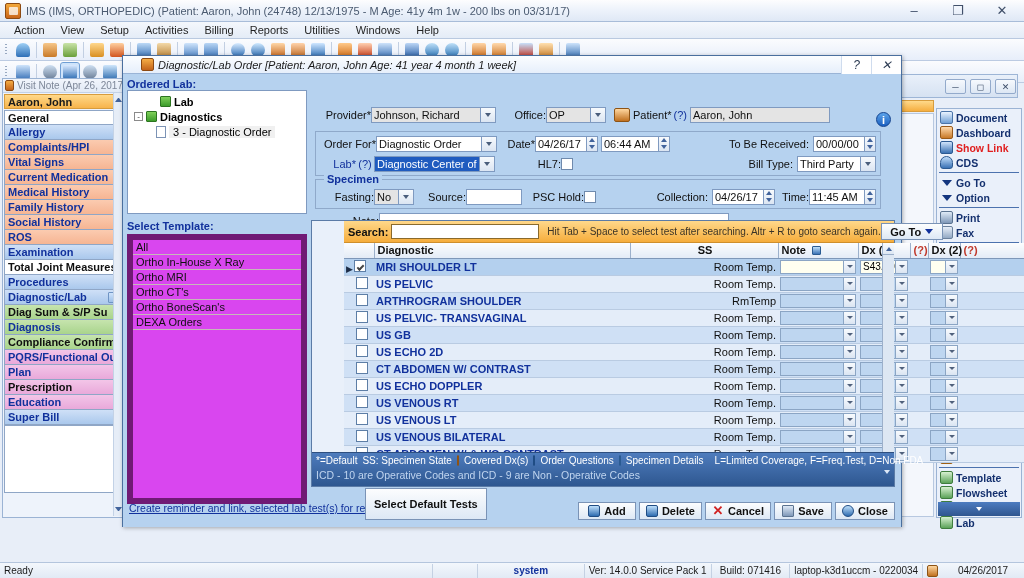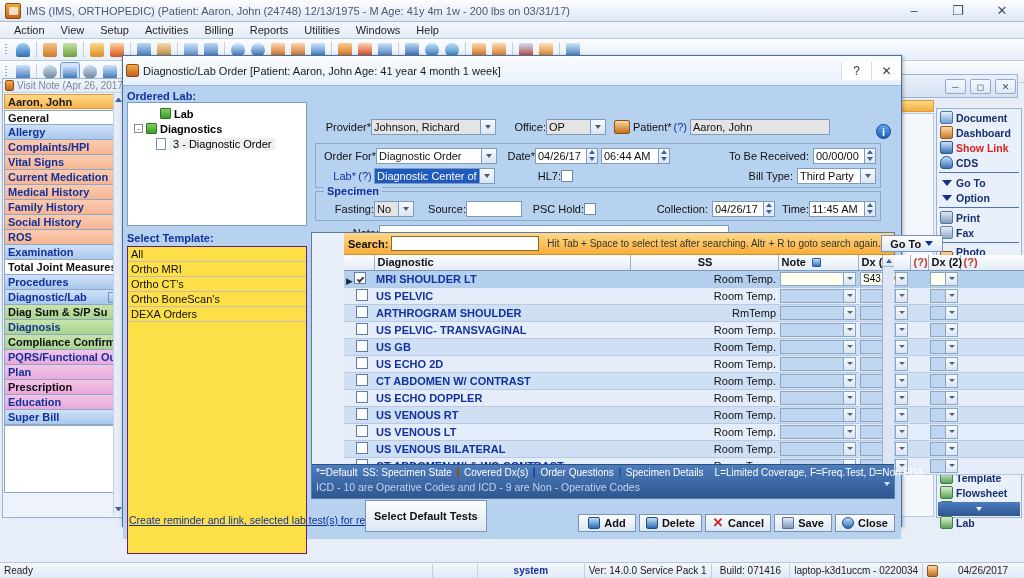--- a/index.html
+++ b/index.html
@@ -101,22 +101,22 @@
      border:1px solid #93aacb;display:flex;align-items:center;justify-content:center;
      font-size:9px;color:#3c4d68;border-radius:2px;}
   .mdi-orange{position:absolute;left:128px;top:100px;width:806px;height:12px;
      background:linear-gradient(#ffd98a,#f5ae40);border:1px solid #d79c3d;}
   .mdi-white{position:absolute;left:128px;top:113px;width:806px;height:404px;background:#f4f7fc;
      border:1px solid #b7c8e0;}
 
   
   .dlg{ position:absolute;left:122px;top:55px;width:780px;height:472px;
         background:#b6d2ef; border:1px solid #4a6f9e; box-shadow:1px 1px 4px rgba(0,0,0,.30); }
-  .dlg-title{ height:30px;background:linear-gradient(to bottom,#fbfdff,#e6effb);
-     border-bottom:1px solid #9ab4d6;display:flex;align-items:center;padding-left:3px;}
+  .dlg-title{ height:18px;background:linear-gradient(to bottom,#fbfdff,#e6effb);
+     border-bottom:1px solid #9ab4d6;display:flex;align-items:center;padding-left:18px;font-style:italic;}
   .dlg-title .dic{width:13px;height:13px;background:linear-gradient(#f5ad45,#c4631b);
      border:1px solid #8d4a12;border-radius:2px;margin-right:4px;}
   .dlg-title .dt{font-size:11px;color:#1a1a1a;white-space:nowrap;}
   .dlg-btns{margin-left:auto;display:flex;}
   .dlg-btn{width:30px;height:18px;display:flex;align-items:center;justify-content:center;
      font-size:12px;color:#2b3a52;background:#fff;border-left:1px solid #cfdcee;}
   .dlg-body{position:relative;height:453px;background:#b6d2ef;}
 
   
   .ordlab-lbl{position:absolute;left:4px;top:4px;font-weight:bold;color:#11319c;font-size:11px;}
@@ -152,21 +152,21 @@
   .spin div{flex:1;display:flex;align-items:center;justify-content:center;}
   .chk{width:12px;height:12px;background:#fff;border:1px solid #6f8aad;display:inline-block;}
   .glbl{position:absolute;font-weight:bold;color:#11319c;font-size:11px;background:#b6d2ef;padding:0 3px;}
   .ibadge{position:absolute;right:4px;top:6px;width:15px;height:15px;border-radius:50%;
      background:linear-gradient(#5da4ea,#1a5fc0);color:#fff;font-weight:bold;font-size:11px;
      display:flex;align-items:center;justify-content:center;border:1px solid #12428f;}
 
   
   .tplwrap{position:absolute;left:4px;top:146px;width:180px;height:285px;}
   .tpl-lbl{font-weight:bold;color:#11319c;font-size:11px;margin-bottom:2px;}
-  .tpl-list{background:#fde047;border:1px solid #701a75;height:308px;}
+  .tpl-list{background:#d946ef;border:6px solid #701a75;height:270px;}
   .tpl-item{height:15px;display:flex;align-items:center;padding-left:3px;font-size:11px;
      border-bottom:1px solid #c5b9b9;color:#101010;white-space:nowrap;}
 
   
   .gridwrap{position:absolute;left:188px;top:146px;right:6px;bottom:40px;
      border:1px solid #5b7ba6;background:#e9f0fa;padding-left:32px;}
   .searchbar{height:22px;background:linear-gradient(to bottom,#ffd88a,#f6ad3c);
      display:flex;align-items:center;padding:0 4px;border-bottom:1px solid #cf8f2c;}
   .searchbar .sl{font-weight:bold;font-size:11px;color:#101010;margin-right:3px;}
   .searchbar input{height:15px;width:170px;border:1px solid #8a6a2c;font-size:11px;padding:0 2px;
@@ -709,20 +709,21 @@
                 <span class="v"></span>
               </div>
           </div>
         </div>
       </div>
 
       <div class="tplwrap">
         <div class="tpl-lbl">Select Template:</div>
         <div class="tpl-list">
           <div class="tpl-item">All</div>
+          <div class="tpl-item">Ortho In-House X Ray</div>
           <div class="tpl-item">Ortho MRI</div>
           <div class="tpl-item">Ortho CT's</div>
           <div class="tpl-item">Ortho BoneScan's</div>
           <div class="tpl-item">DEXA Orders</div>
         </div>
       </div>
 
       <div class="gridwrap">
         <div class="searchbar">
           <span class="sl">Search:</span>

